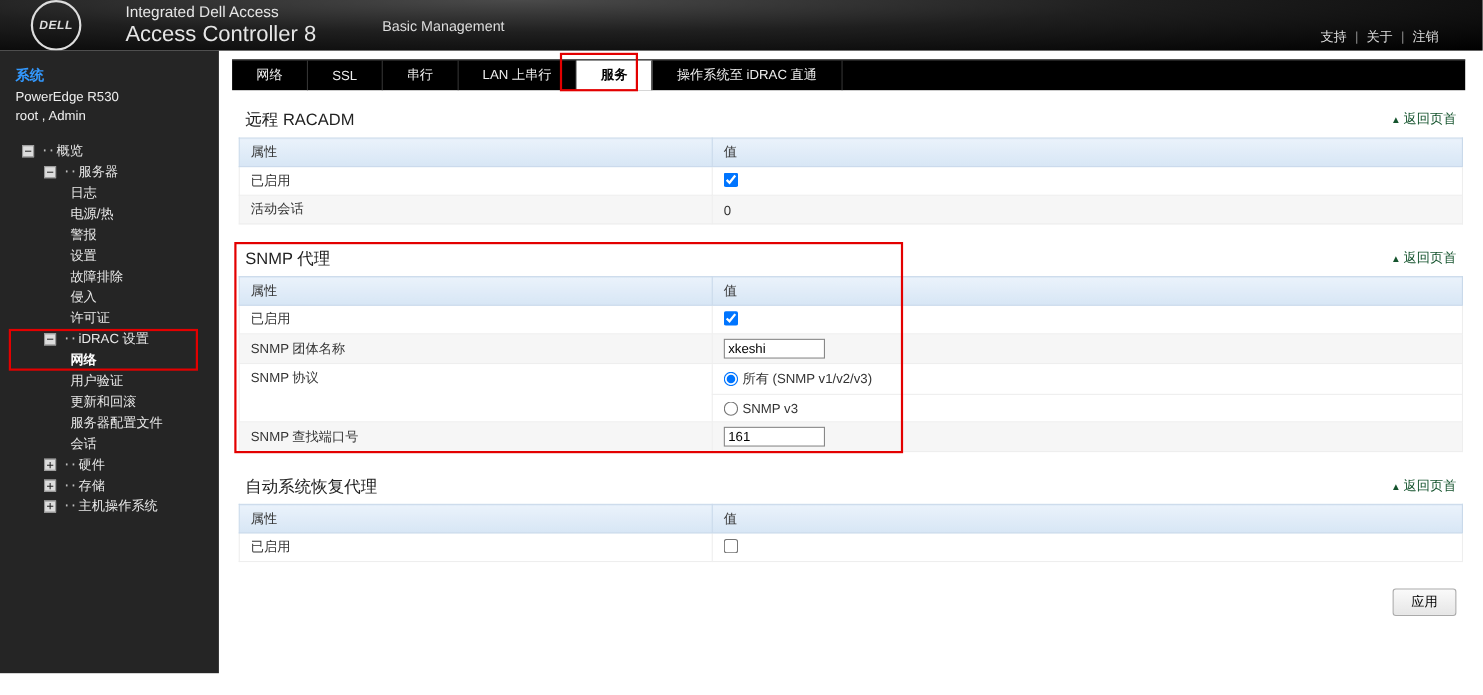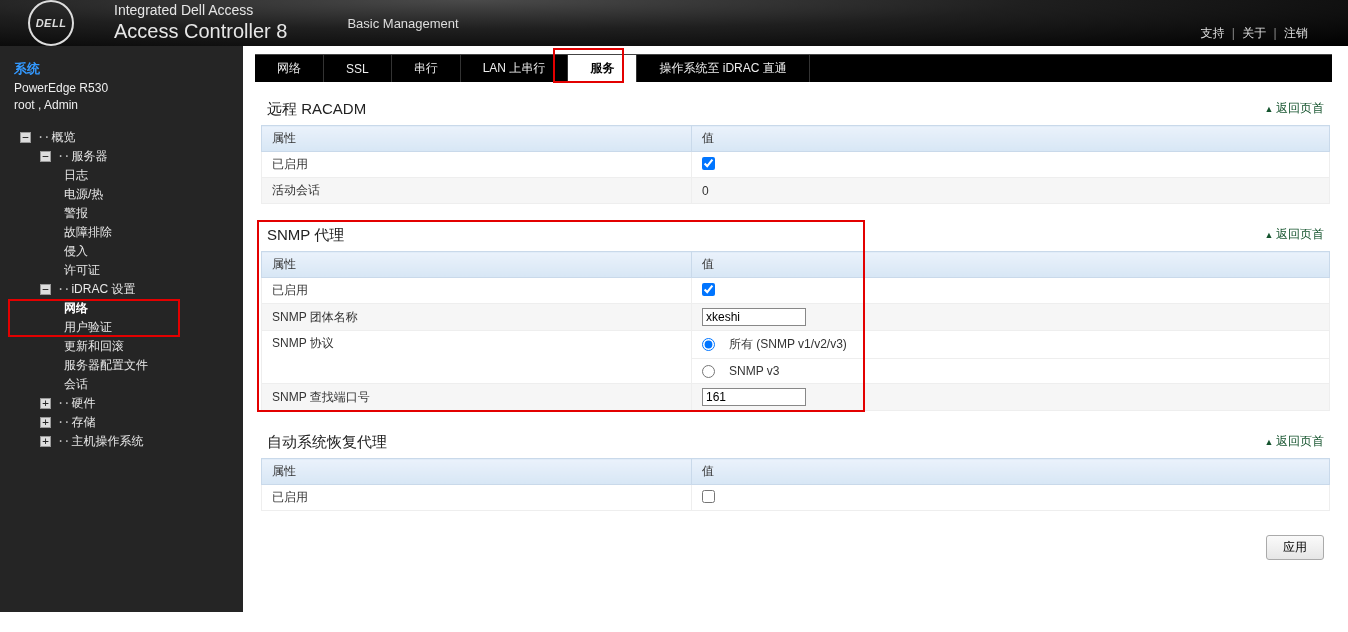--- a/index.html
+++ b/index.html
@@ -25,21 +25,21 @@
   }
   .product-title { margin-left: 40px; font-size: 14px; line-height: 1.25; font-weight: 300; }
   .product-title .l2 { font-size: 20px; }
   .header-sub { margin-left: 60px; font-size: 13px; color: #ddd; }
   .header-links { position: absolute; right: 36px; top: 25px; font-size: 12px; color: #ddd; }
   .header-links a { color: #ddd; text-decoration: none; margin: 0 4px; cursor: pointer; }
   .header-links .sep { color: #888; }
   
   .main { display: flex; height: calc(632px - 66px); }
   .sidebar {
-    width: 243px; background: #252525; color: #ddd; font-size: 12px;
+    width: 199px; background: #252525; color: #ddd; font-size: 12px;
     padding-top: 10px; position: relative;
   }
   .sidebar .title { color: #3399ff; font-weight: bold; padding: 4px 14px 2px; font-size: 13px; }
   .sidebar .sub { color: #eee; padding: 0 14px; font-size: 12px; line-height: 1.4; }
   .tree { margin-top: 14px; }
   .tree-row { display: flex; align-items: center; height: 19px; color: #e8e8e8; cursor: pointer; position: relative; }
   .tree-row.selected { color: #fff; font-weight: bold; }
   .exp {
     width: 11px; height: 11px; background: #ddd; color: #222; font-size: 11px;
     line-height: 10px; text-align: center; display: inline-block; margin-right: 6px;
@@ -65,22 +65,22 @@
   .back-top::before { content: "▲ "; font-size: 9px; }
   table.grid { width: 100%; border-collapse: collapse; font-size: 12px; color: #333; table-layout: fixed; }
   table.grid th {
     text-align: left; font-weight: normal; color: #333;
     background: linear-gradient(#eaf2fb, #d7e6f5);
     border: 1px solid #c9d9ea; padding: 4px 10px; height: 24px;
   }
   table.grid td { border: 1px solid #eee; padding: 4px 10px; height: 24px; background: #fff; }
   table.grid tr.alt td { background: #f6f6f6; }
   table.grid th.col-attr, table.grid td.col-attr { width: 430px; }
-  input[type=text].field { width: 104px; font-size: 12px; padding: 1px 3px; border: 1px solid #888; }
-  .radio-row { display: flex; align-items: center; gap: 14px; margin: 1px 0; }
+  input[type=text].field { width: 92px; font-size: 12px; padding: 1px 3px; border: 1px solid #888; }
+  .radio-row { display: flex; align-items: center; gap: 4px; margin: 1px 0; }
   .btn-apply {
     float: right; margin: 6px 6px 0 0;
     background: linear-gradient(#fafafa,#e6e6e6);
     border: 1px solid #aaa; border-radius: 3px;
     padding: 3px 16px; font-size: 12px; cursor: pointer;
   }
   .tabs-wrap { position: relative; margin: 0 16px 0 12px; }
 </style>
 </head>
 <body>
@@ -122,20 +122,23 @@
         <span>服务器</span>
       </div>
       <div class="tree-row" style="padding-left:64px">
           <span>日志</span>
         </div>
       <div class="tree-row" style="padding-left:64px">
           <span>电源/热</span>
         </div>
       <div class="tree-row" style="padding-left:64px">
           <span>警报</span>
+        </div>
+      <div class="tree-row" style="padding-left:64px">
+          <span>设置</span>
         </div>
       <div class="tree-row" style="padding-left:64px">
           <span>故障排除</span>
         </div>
       <div class="tree-row" style="padding-left:64px">
           <span>侵入</span>
         </div>
       <div class="tree-row" style="padding-left:64px">
           <span>许可证</span>
         </div>

